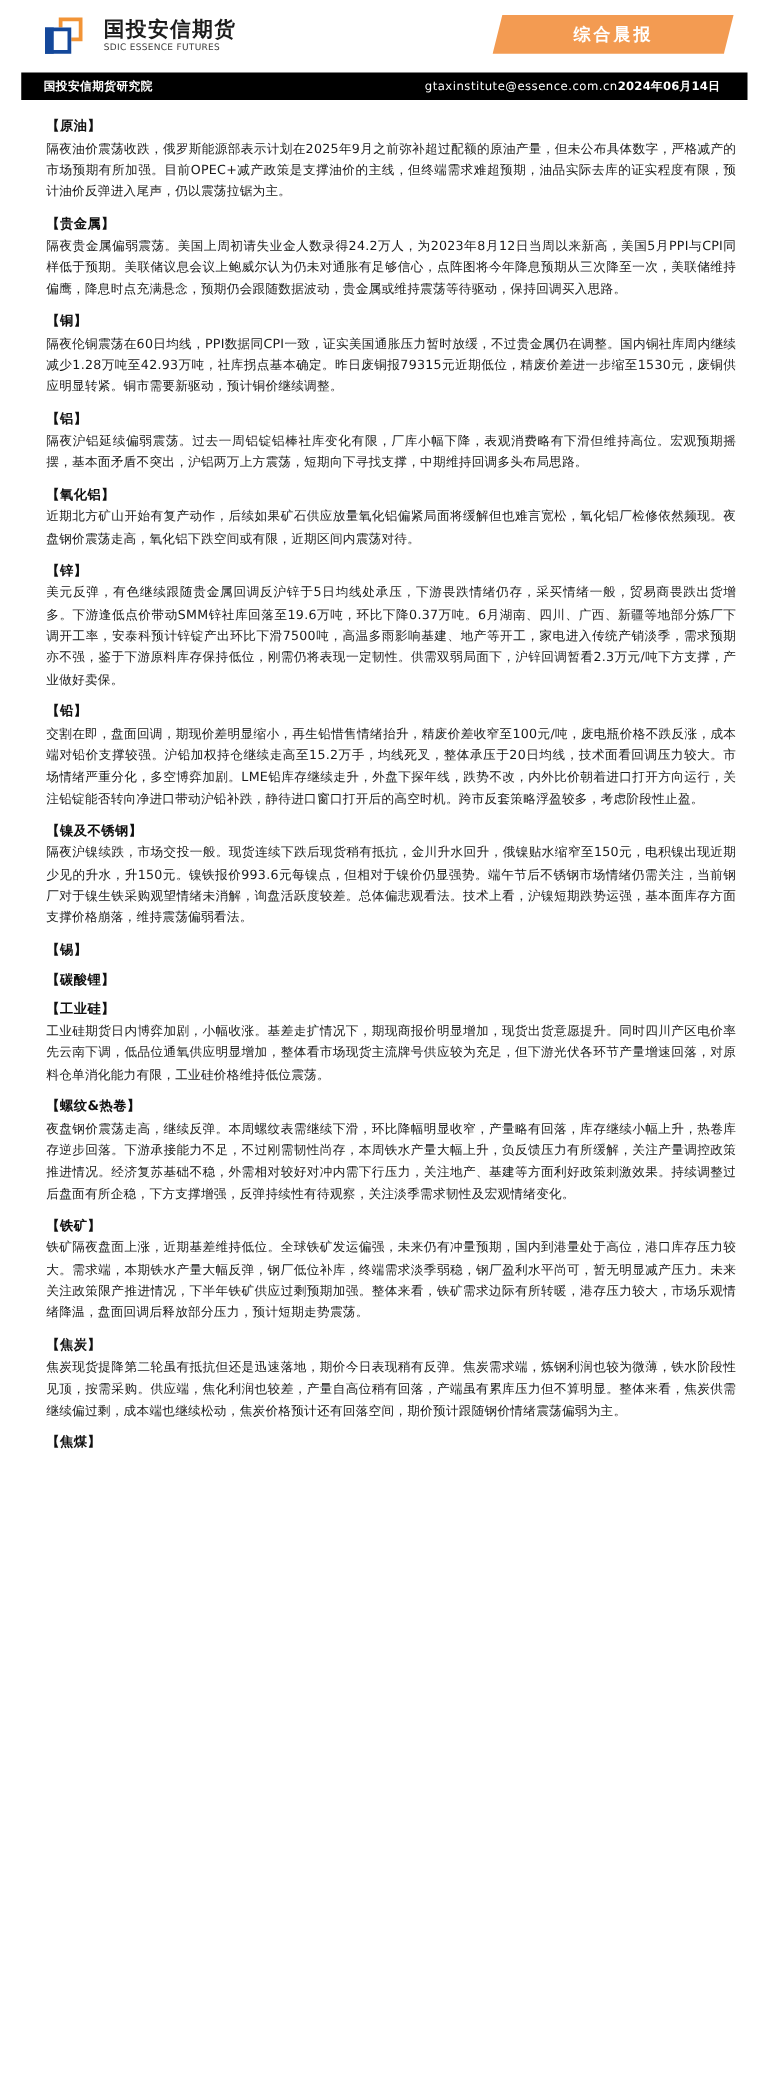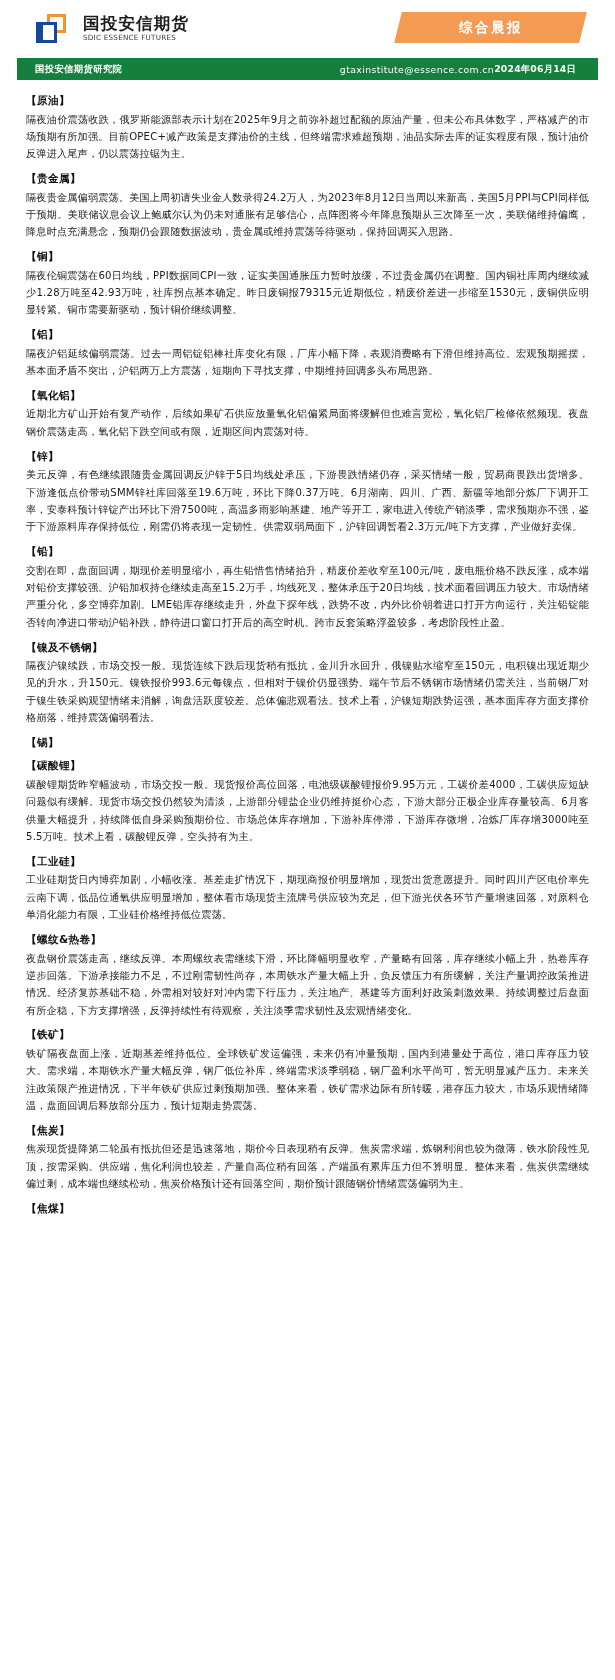--- a/index.html
+++ b/index.html
@@ -98,36 +98,36 @@
     color: #ffffff;
     font-size: 13.5px;
     font-weight: bold;
     letter-spacing: 2.5px;
   }
 
   
   .infobar {
     margin: 2px 17px 0 17px;
     height: 22px;
-    background: #15803d;
+    background: #000000;
     color: #ffffff;
     display: flex;
     align-items: center;
     font-size: 9.3px;
     letter-spacing: 0.4px;
   }
   .infobar .ib-inst { margin-left: 18px; width: 148px; font-weight: bold; }
   .infobar .ib-mail { flex: 1; text-align: right; padding-left: 14px; }
   .infobar .ib-date { margin-right: 22px; font-weight: bold; letter-spacing: 0.2px; }
 
   
   .content {
     padding: 14px 26px 0 26px;
   }
-  .section { margin-bottom: 9.5px; }
+  .section { margin-bottom: 9.5px; margin-left: 11px; }
   .sec-title {
     font-size: 10.6px;
     font-weight: bold;
     color: #111111;
     letter-spacing: 0.4px;
     margin-bottom: 2.5px;
   }
   .sec-body {
     font-size: 10.1px;
     line-height: 1.72;
@@ -196,21 +196,20 @@
     </div>
     <div class="section">
       <div class="sec-title">【镍及不锈钢】</div>
       <div class="sec-body">隔夜沪镍续跌，市场交投一般。现货连续下跌后现货稍有抵抗，金川升水回升，俄镍贴水缩窄至150元，电积镍出现近期少见的升水，升150元。镍铁报价993.6元每镍点，但相对于镍价仍显强势。端午节后不锈钢市场情绪仍需关注，当前钢厂对于镍生铁采购观望情绪未消解，询盘活跃度较差。总体偏悲观看法。技术上看，沪镍短期跌势运强，基本面库存方面支撑价格崩落，维持震荡偏弱看法。</div>
     </div>
     <div class="section">
       <div class="sec-title">【锡】</div>
     </div>
     <div class="section">
       <div class="sec-title">【碳酸锂】</div>
-      <div class="sec-body">碳酸锂期货昨窄幅波动，市场交投一般。现货报价高位回落，电池级碳酸锂报价9.95万元，工碳价差4000，工碳供应短缺问题似有缓解。现货市场交投仍然较为清淡，上游部分锂盐企业仍维持挺价心态，下游大部分正极企业库存量较高、6月客供量大幅提升，持续降低自身采购预期价位。市场总体库存增加，下游补库停滞，下游库存微增，冶炼厂库存增3000吨至5.5万吨。技术上看，碳酸锂反弹，空头持有为主。</div>
     </div>
     <div class="section">
       <div class="sec-title">【工业硅】</div>
       <div class="sec-body">工业硅期货日内博弈加剧，小幅收涨。基差走扩情况下，期现商报价明显增加，现货出货意愿提升。同时四川产区电价率先云南下调，低品位通氧供应明显增加，整体看市场现货主流牌号供应较为充足，但下游光伏各环节产量增速回落，对原料仓单消化能力有限，工业硅价格维持低位震荡。</div>
     </div>
     <div class="section">
       <div class="sec-title">【螺纹&amp;热卷】</div>
       <div class="sec-body">夜盘钢价震荡走高，继续反弹。本周螺纹表需继续下滑，环比降幅明显收窄，产量略有回落，库存继续小幅上升，热卷库存逆步回落。下游承接能力不足，不过刚需韧性尚存，本周铁水产量大幅上升，负反馈压力有所缓解，关注产量调控政策推进情况。经济复苏基础不稳，外需相对较好对冲内需下行压力，关注地产、基建等方面利好政策刺激效果。持续调整过后盘面有所企稳，下方支撑增强，反弹持续性有待观察，关注淡季需求韧性及宏观情绪变化。</div>
     </div>
     <div class="section">

